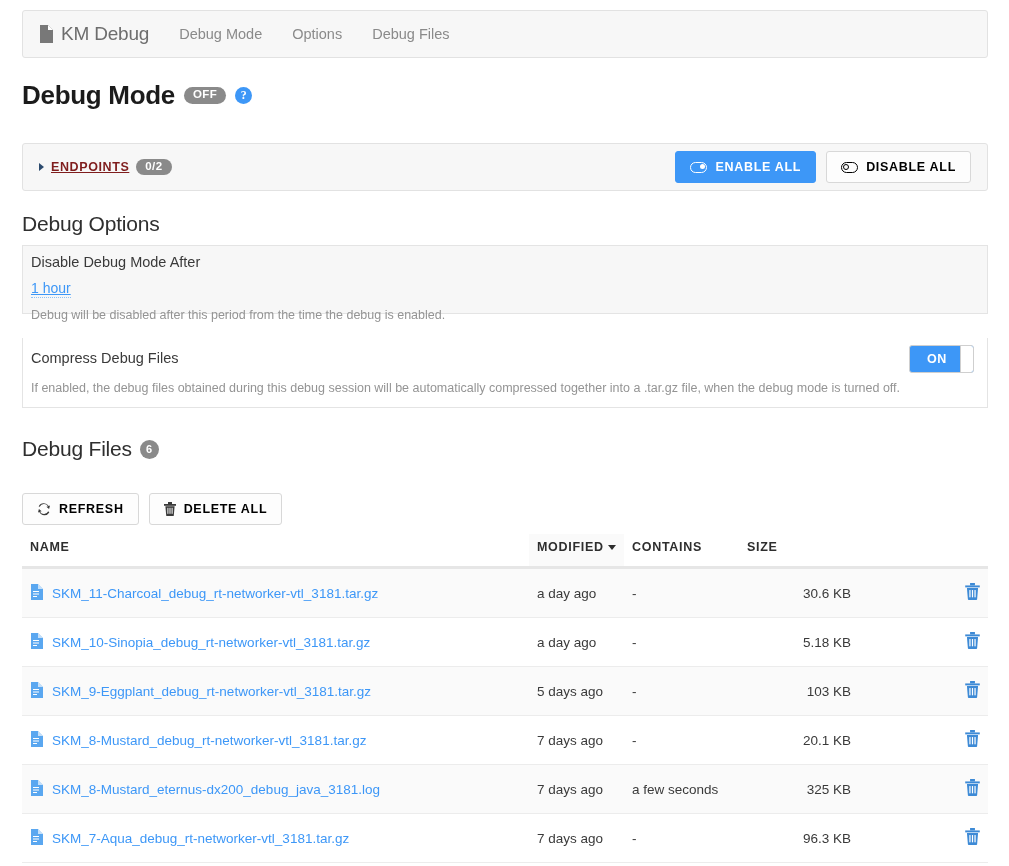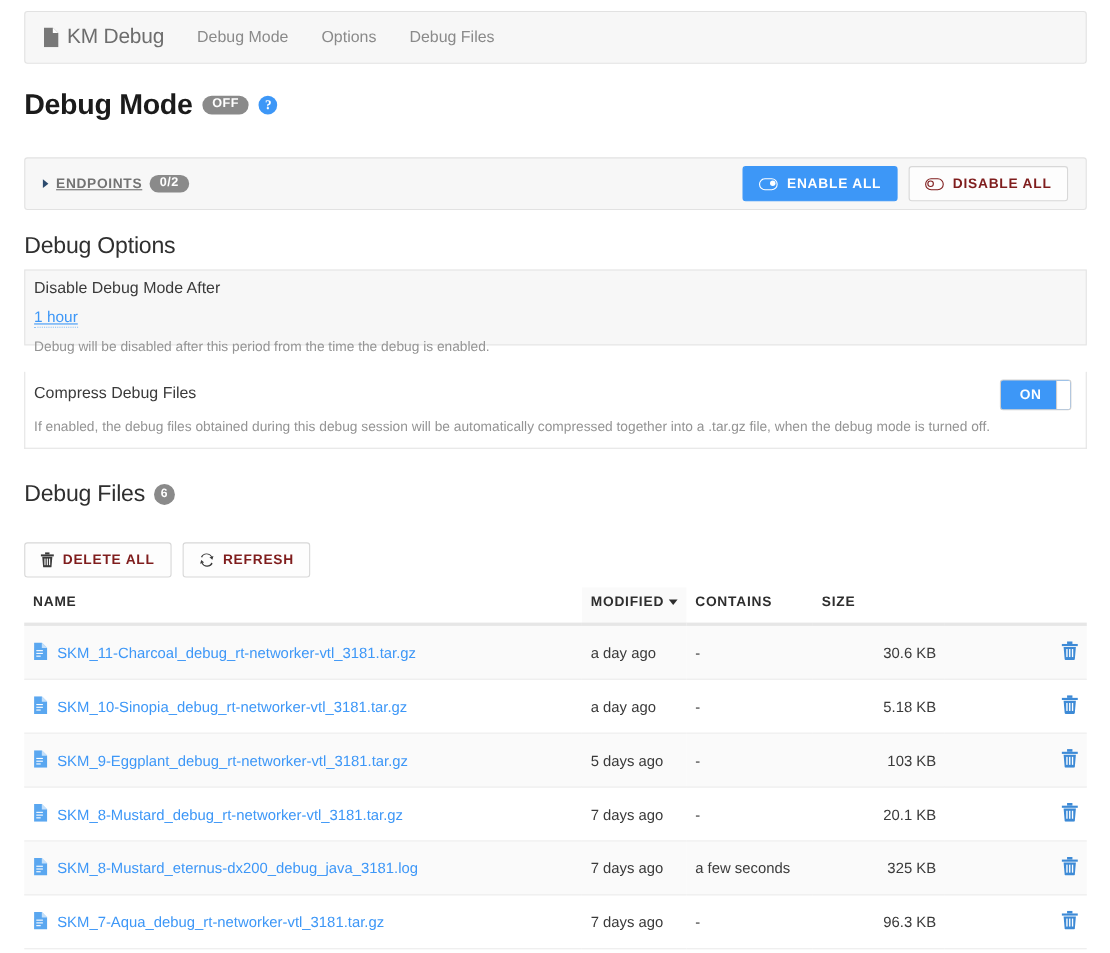--- a/index.html
+++ b/index.html
@@ -61,33 +61,33 @@
     display: flex; align-items: center; padding: 0 16px;
   }
   .endpoints-link {
     display: flex; align-items: center; gap: 7px; cursor: pointer;
   }
   .caret-r {
     width: 0; height: 0; border-left: 5px solid #2c4b6e;
     border-top: 4px solid transparent; border-bottom: 4px solid transparent;
   }
   .endpoints-txt {
-    font-size: 12.5px; font-weight: bold; color: #737373;
+    font-size: 12.5px; font-weight: bold; color: #7f1d1d;
     letter-spacing: .6px; text-decoration: underline;
   }
 
   .btn {
     display: inline-flex; align-items: center; gap: 8px;
     font-size: 12.5px; font-weight: bold; letter-spacing: .7px;
     border-radius: 3px; cursor: pointer; white-space: nowrap;
     padding: 0 14px; height: 32px; border: 1px solid transparent;
   }
   .btn-primary { background: #3d97f7; color: #ffffff; border-color: #3d97f7; }
   .btn-default {
-    background: #fdfdfd; color: #7f1d1d; border-color: #d8d8d8;
+    background: #fdfdfd; color: #000000; border-color: #d8d8d8;
   }
 
   .toggle-ico {
     display: inline-block; width: 17px; height: 11px; border-radius: 6px;
     position: relative; border: 1.8px solid currentColor;
   }
   .toggle-ico::after {
     content: ""; position: absolute; top: 1.2px; width: 5.2px; height: 5.2px;
     border-radius: 50%; background: currentColor;
   }
@@ -225,41 +225,41 @@
     </div>
   </div>
 
   <div class="h-sub" style="left:22px; top:437px; display:flex; align-items:center; gap:8px;">
     <span>Debug Files</span>
     <span class="pill round">6</span>
   </div>
 
 
   <div style="position:absolute; left:22px; top:493px; display:flex; gap:10px;">
+    <div class="btn btn-default">
+      <span class="icon-refresh">
+        <svg width="14" height="14" viewBox="0 0 16 16">
+          <path d="M3.2 5.4A5.2 5.2 0 0 1 12.6 5l-1.9.3 3.1 2.6 1.1-3.9-1.5.5A6.6 6.6 0 0 0 1.9 5z" fill="#3a3a3a"></path>
+          <path d="M12.8 10.6A5.2 5.2 0 0 1 3.4 11l1.9-.3-3.1-2.6L1.1 12l1.5-.5a6.6 6.6 0 0 0 11.5.5z" fill="#3a3a3a"></path>
+        </svg>
+      </span>
+      <span>REFRESH</span>
+    </div>
     <div class="btn btn-default">
       <span class="icon-trash">
         <svg width="12" height="14" viewBox="0 0 12 14">
           <rect x="0" y="2" width="12" height="1.8" fill="#3a3a3a"></rect>
           <rect x="4" y="0" width="4" height="2" fill="#3a3a3a"></rect>
           <path d="M1.4 4.2h9.2l-.8 9.2a.7.7 0 0 1-.7.6H2.9a.7.7 0 0 1-.7-.6z" fill="#3a3a3a"></path>
           <rect x="3.4" y="5.8" width="1" height="6" fill="#ffffff"></rect>
           <rect x="5.5" y="5.8" width="1" height="6" fill="#ffffff"></rect>
           <rect x="7.6" y="5.8" width="1" height="6" fill="#ffffff"></rect>
         </svg>
       </span>
       <span>DELETE ALL</span>
-    </div>
-    <div class="btn btn-default">
-      <span class="icon-refresh">
-        <svg width="14" height="14" viewBox="0 0 16 16">
-          <path d="M3.2 5.4A5.2 5.2 0 0 1 12.6 5l-1.9.3 3.1 2.6 1.1-3.9-1.5.5A6.6 6.6 0 0 0 1.9 5z" fill="#3a3a3a"></path>
-          <path d="M12.8 10.6A5.2 5.2 0 0 1 3.4 11l1.9-.3-3.1-2.6L1.1 12l1.5-.5a6.6 6.6 0 0 0 11.5.5z" fill="#3a3a3a"></path>
-        </svg>
-      </span>
-      <span>REFRESH</span>
     </div>
   </div>
 
   <table class="files">
     <thead>
       <tr>
         <th class="c-name">NAME</th>
         <th class="c-mod">
           <span>MODIFIED</span><span class="sort-caret"></span>
         </th>

